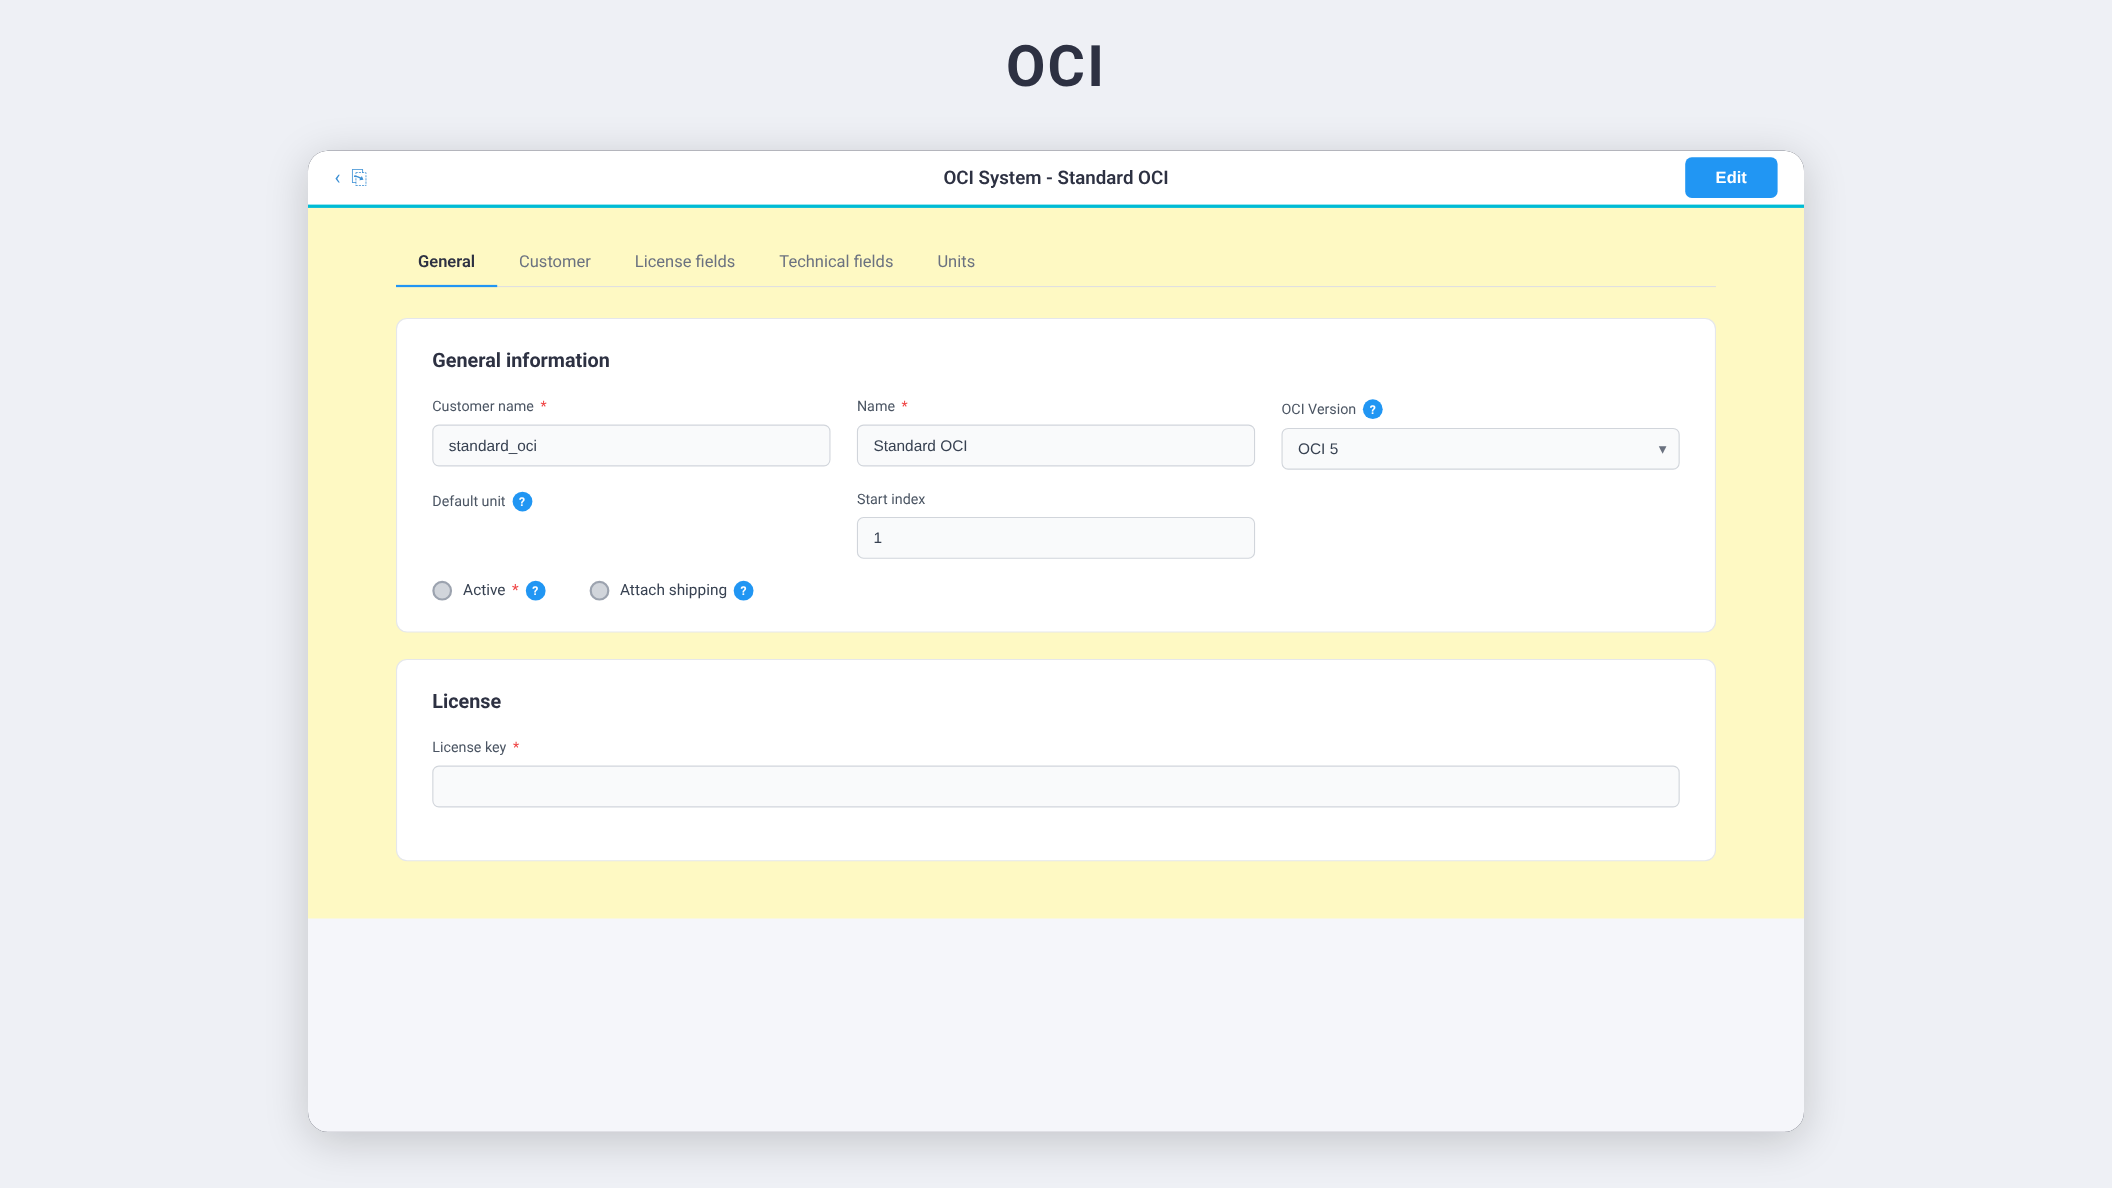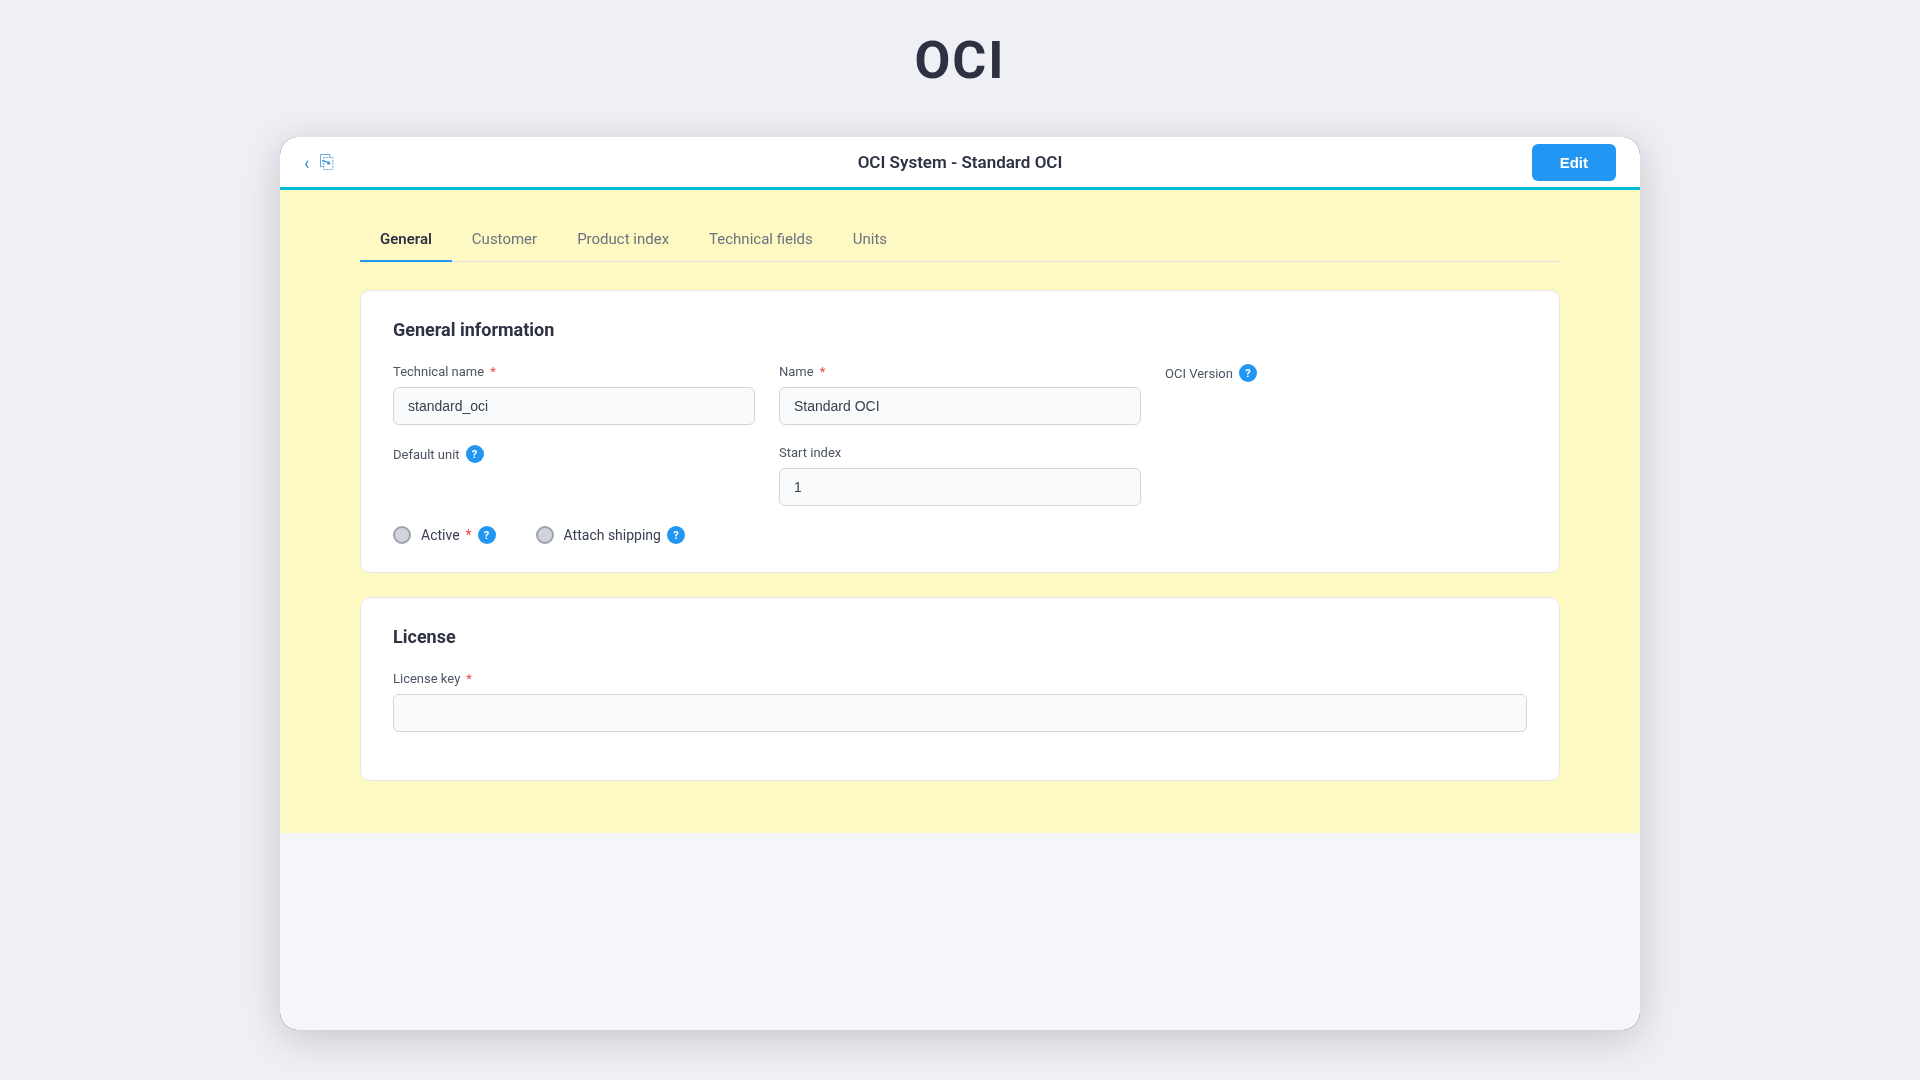--- a/index.html
+++ b/index.html
@@ -250,50 +250,58 @@
     <span class="browser-title">OCI System - Standard OCI</span>
     <button class="edit-button">Edit</button>
   </div>
 
   <div class="browser-content">
     <div class="inner-content">
 
       <div class="tabs-bar">
         <div class="tab-item active">General</div>
         <div class="tab-item">Customer</div>
-        <div class="tab-item">Product index</div>
+        <div class="tab-item">License fields</div>
         <div class="tab-item">Technical fields</div>
         <div class="tab-item">Units</div>
       </div>
 
       <div class="card">
         <div class="card-title">General information</div>
 
         <div class="form-row">
           <div class="form-group">
             <label class="form-label">
-              <span>Technical name</span>
+              <span>Customer name</span>
               <span class="required-star">*</span>
             </label>
             <input class="form-input" type="text" value="standard_oci" style="">
           </div>
 
           <div class="form-group">
             <label class="form-label">
               <span>Name</span>
               <span class="required-star">*</span>
             </label>
             <input class="form-input" type="text" value="Standard OCI" style="">
           </div>
 
           <div class="form-group">
             <label class="form-label">
               <span>OCI Version</span>
               <span class="help-icon">?</span>
             </label>
+            <div class="select-wrapper">
+              <select class="form-select">
+                <option>OCI 5</option>
+                <option>OCI 4</option>
+                <option>OCI 3</option>
+              </select>
+              <span class="select-arrow">▾</span>
+            </div>
           </div>
         </div>
 
         <div class="form-row">
           <div class="form-group">
             <label class="form-label">
               <span>Default unit</span>
               <span class="help-icon">?</span>
             </label>
           </div>

